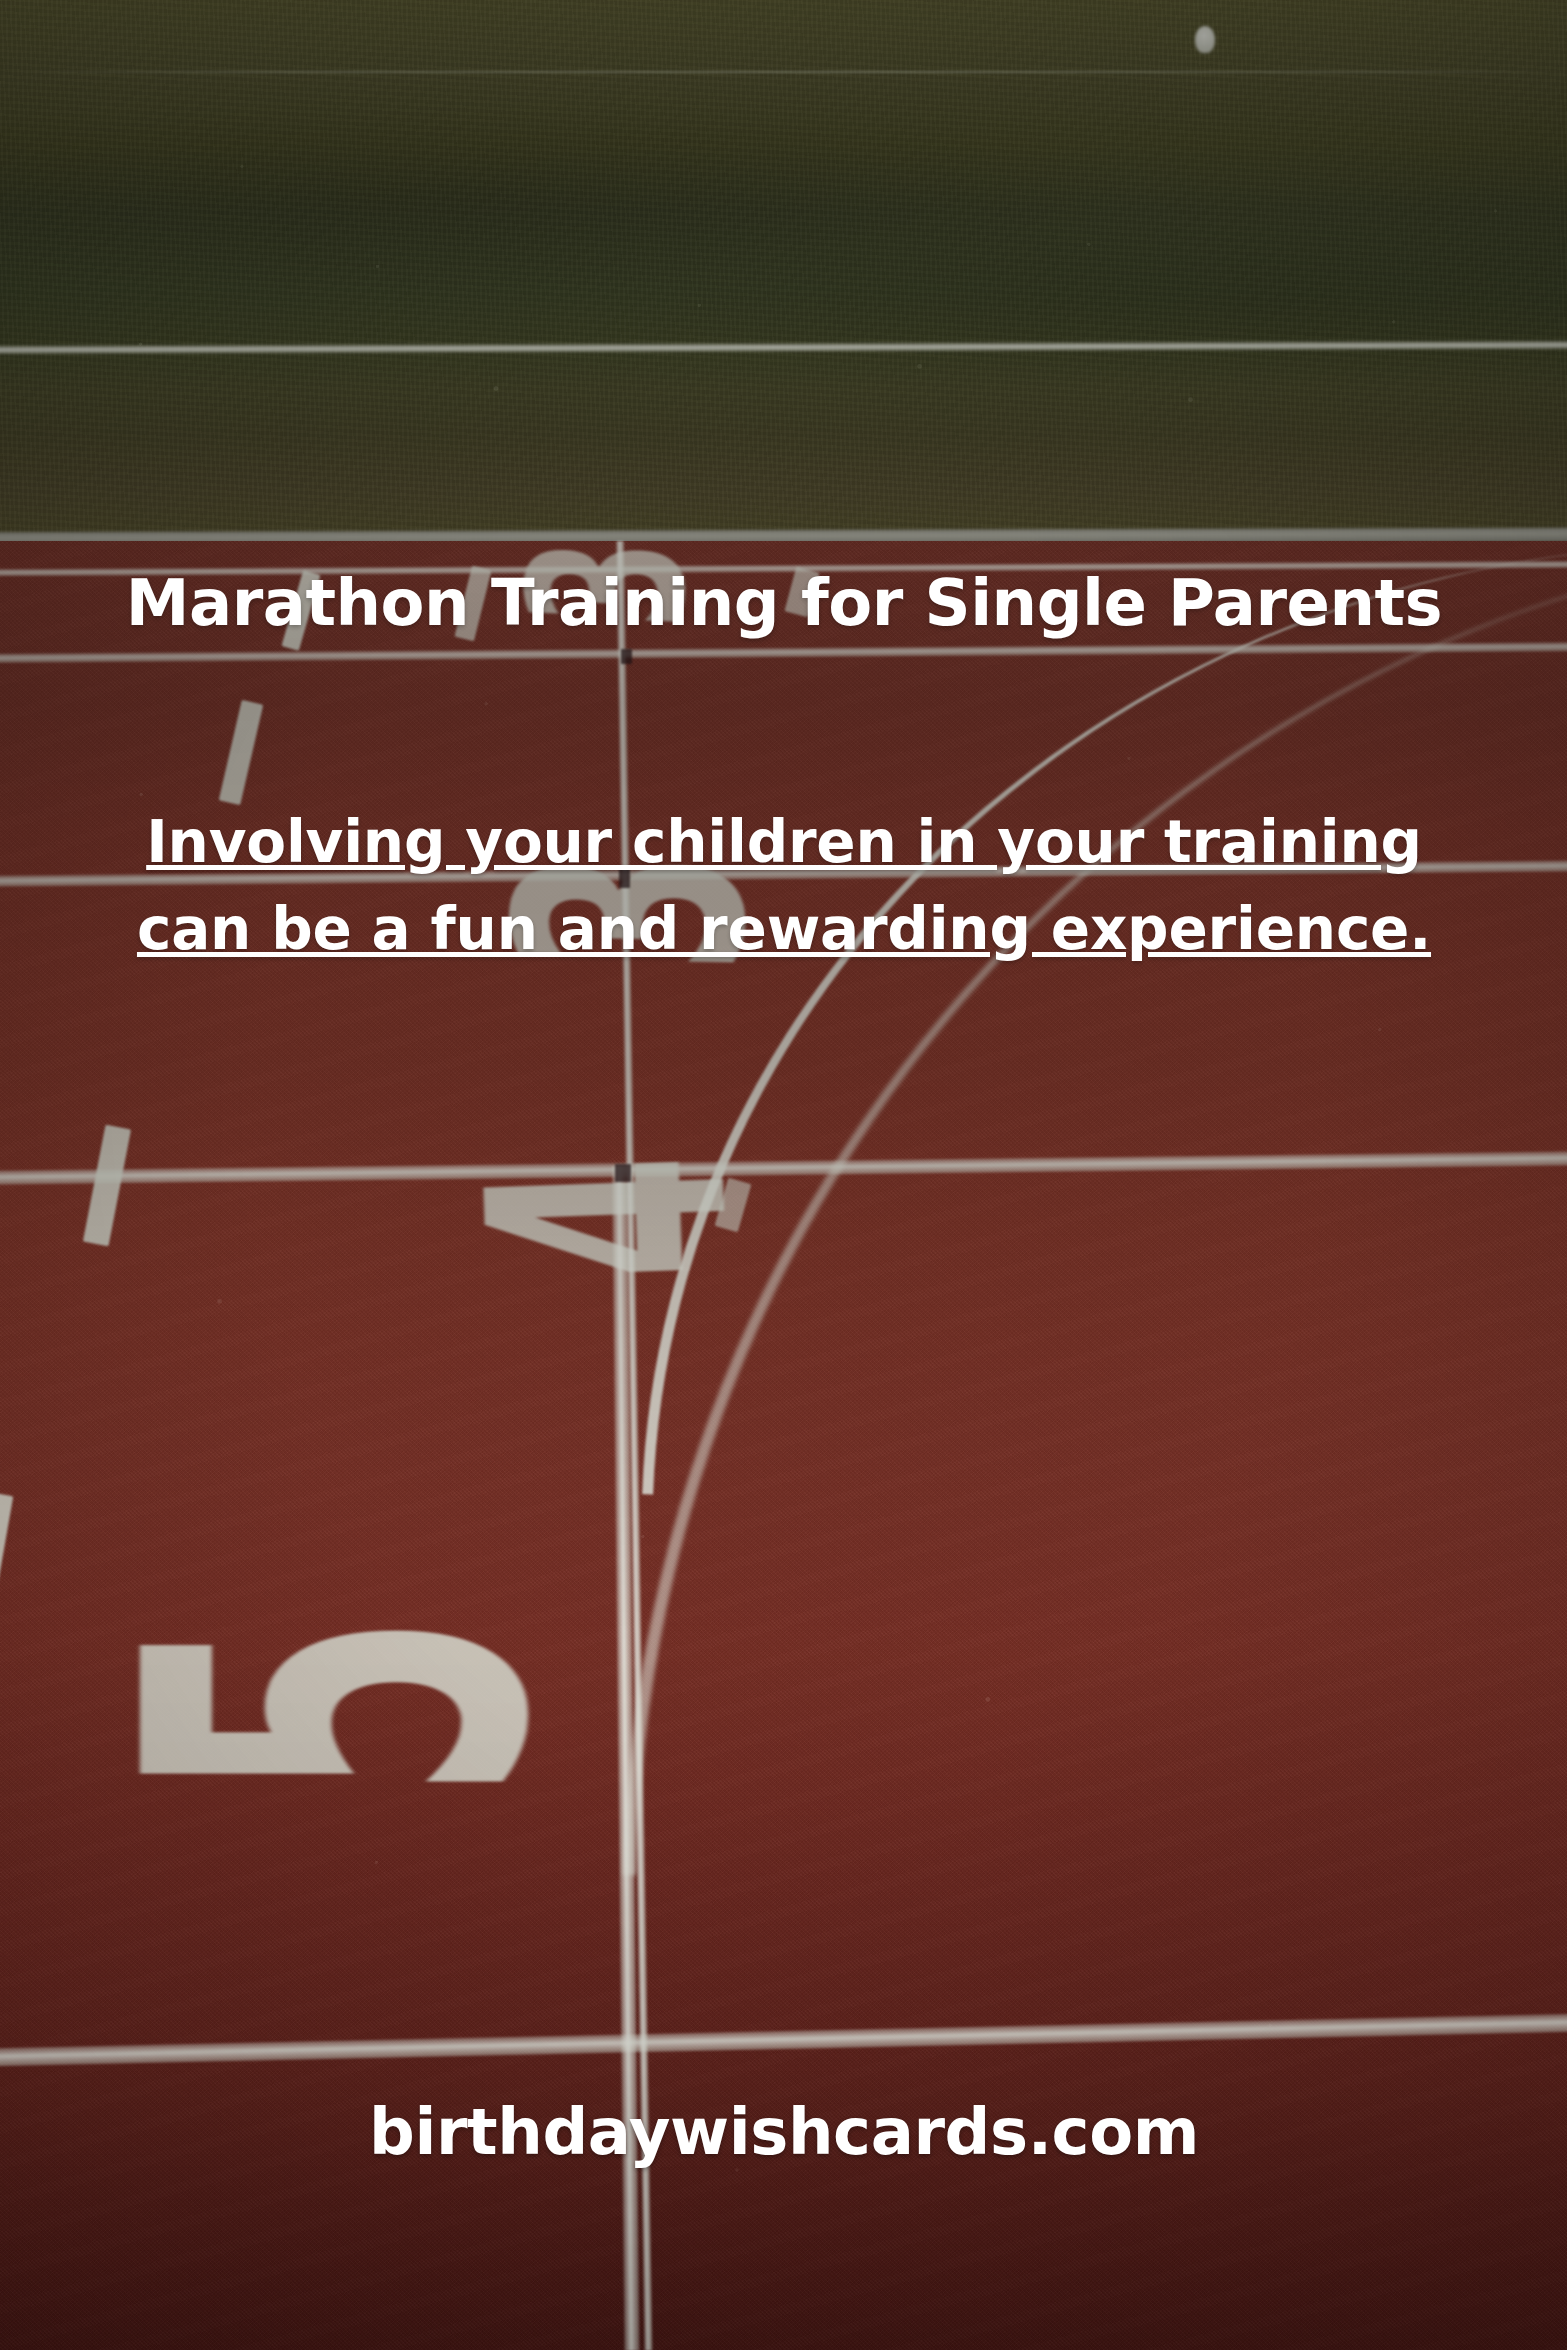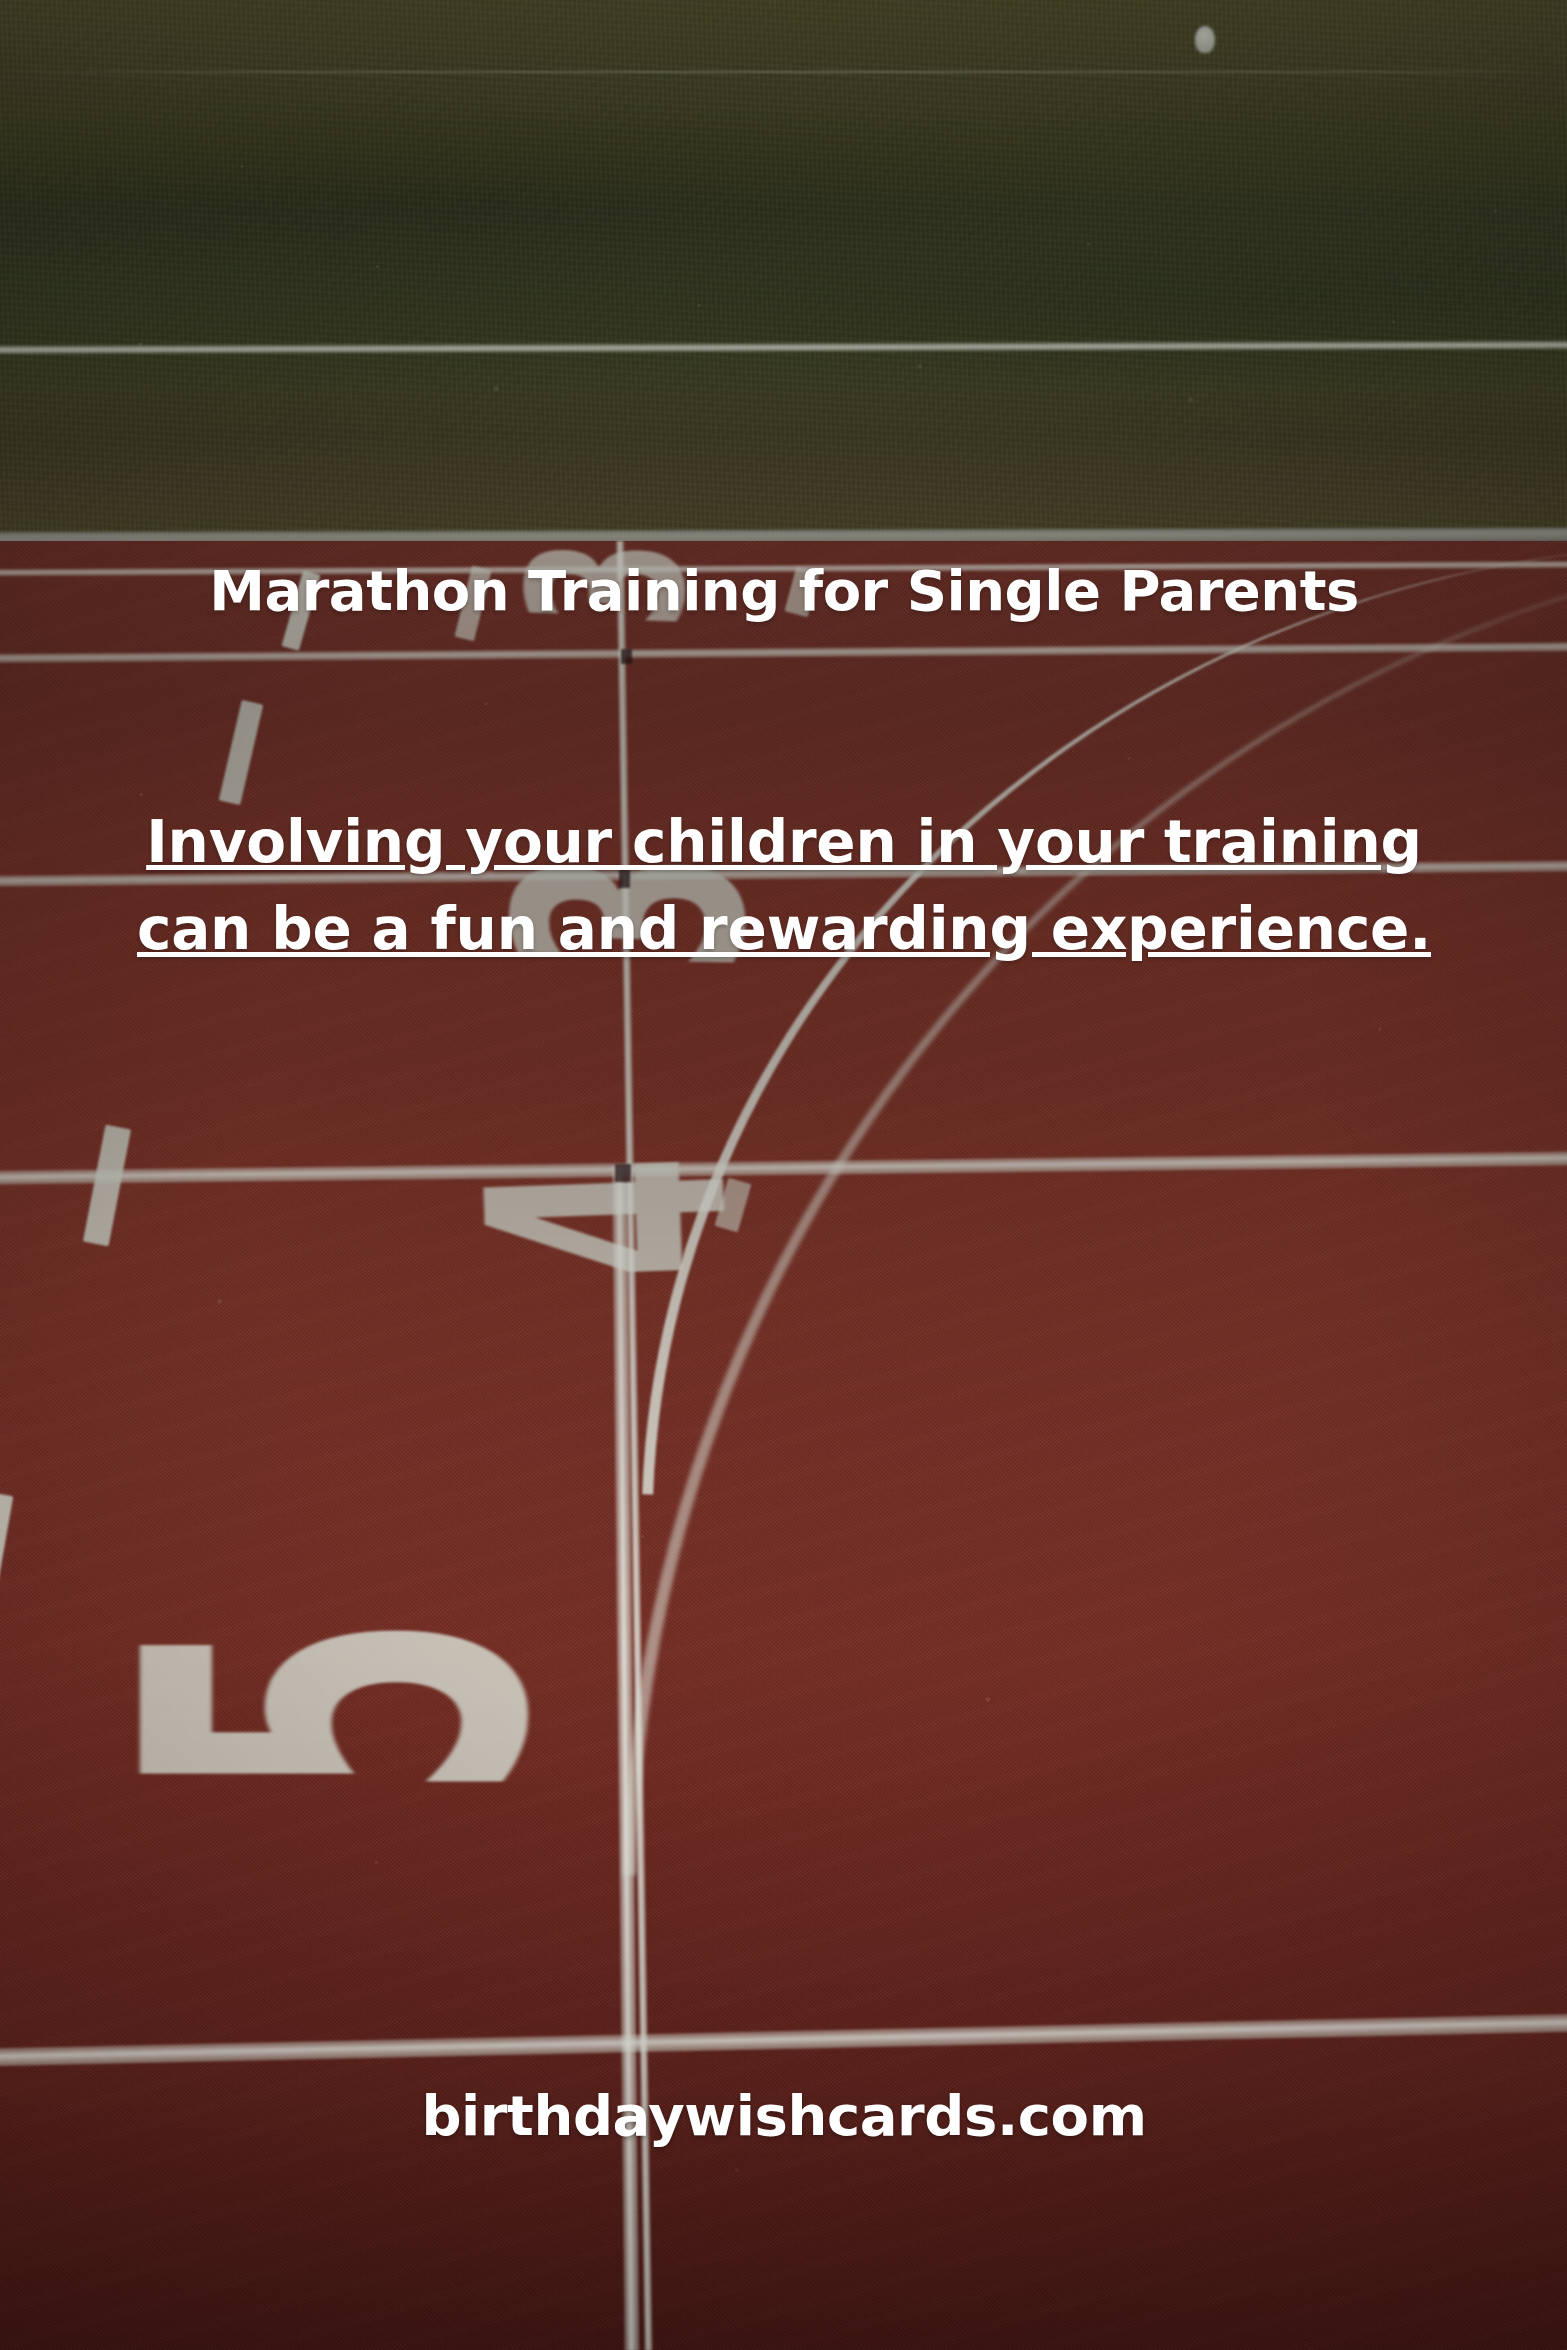--- a/index.html
+++ b/index.html
@@ -333,26 +333,26 @@
   }
   .title-block {
     position: absolute;
     left: 4.5%;
     right: 4.5%;
     top: 23.4%;
     text-align: center;
   }
   .title {
     color: #ffffff;
-    font-size: 56px;
+    font-size: 64px;
     font-weight: 700;
     line-height: 1.18;
     letter-spacing: -0.5px;
     text-shadow: 0 1.8px 5.5px rgba(0,0,0,.28);
-    margin: 8px;
+    margin: 16px;
   }
   .subtitle-block {
     position: absolute;
     left: 7%;
     right: 7%;
     top: 34.0%;
     text-align: center;
   }
   .subtitle {
     color: #ffffff;
@@ -365,25 +365,25 @@
     text-decoration: underline;
   }
   .site-block {
     position: absolute;
     left: 0; right: 0;
     top: 88.6%;
     text-align: center;
   }
   .site {
     color: #ffffff;
-    font-size: 56px;
+    font-size: 64px;
     font-weight: 700;
     letter-spacing: -0.4px;
     text-shadow: 0 1.8px 5.5px rgba(0,0,0,.34);
-    margin: 0;
+    margin: 12px;
   }
 </style>
 </head>
 <body>
 
 <div id="poster">
 
   <div class="photo">
 
     <div class="grass">

